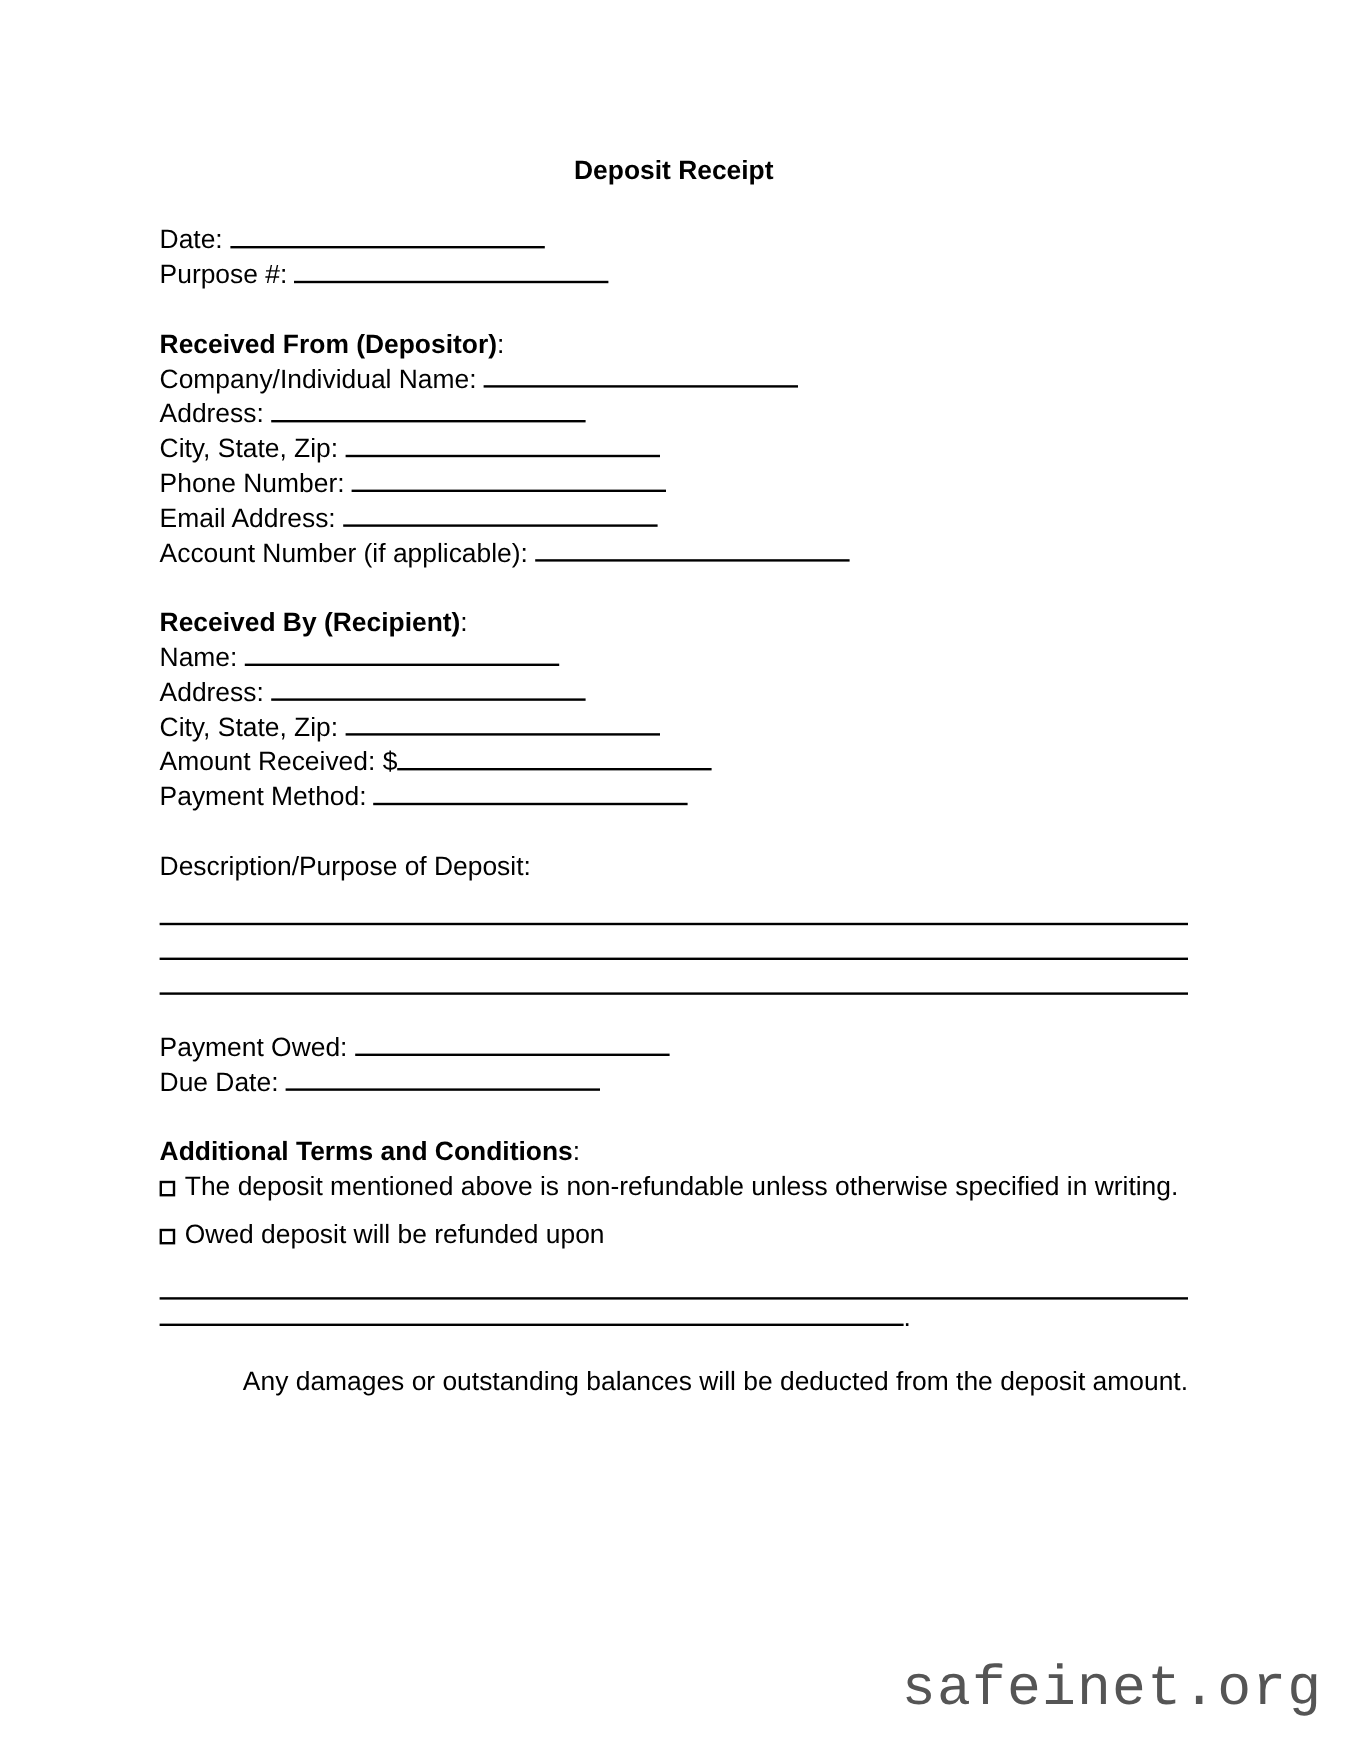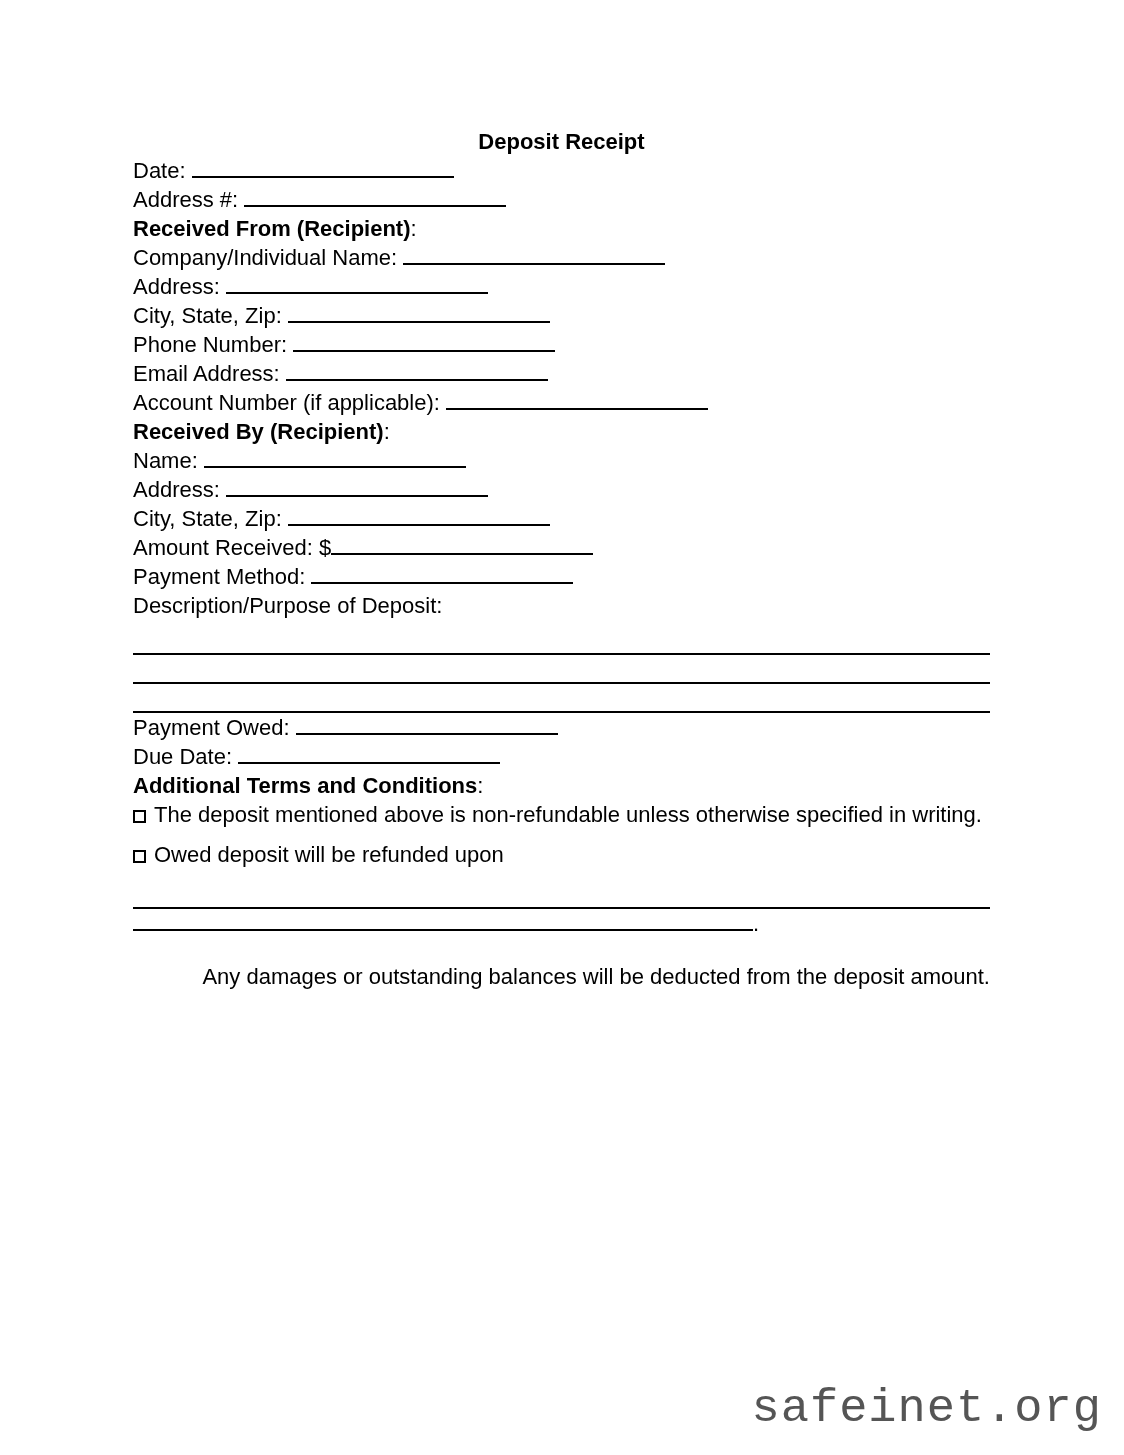--- a/index.html
+++ b/index.html
@@ -22,21 +22,21 @@
     width: 857px;
     padding-top: 127px;
   }
   .doc-title {
     font-size: 22px;
     font-weight: bold;
     text-align: center;
     line-height: 29px;
   }
   .row { white-space: nowrap; }
-  .gap { }
+  .gap { margin-top: 29px; }
   .heading { font-weight: bold; }
   .heading .colon { font-weight: normal; }
   .blank {
     display: inline-block;
     width: 262px;
     height: 22px;
     border-bottom: 2px solid #000000;
     margin-left: 6px;
   }
   .blank.no-gap { margin-left: 0; }
@@ -73,25 +73,25 @@
 
 <div class="page">
   <div class="content">
 
     <div class="doc-title">Deposit Receipt</div>
 
     <div class="row gap">
       <span>Date:</span><span class="blank"></span>
     </div>
     <div class="row">
-      <span>Address #:</span><span class="blank"></span>
+      <span>Purpose #:</span><span class="blank"></span>
     </div>
 
     <div class="row gap heading">
-      <span>Received From (Recipient)</span><span class="colon">:</span>
+      <span>Received From (Depositor)</span><span class="colon">:</span>
     </div>
     <div class="row">
       <span>Company/Individual Name:</span><span class="blank"></span>
     </div>
     <div class="row">
       <span>Address:</span><span class="blank"></span>
     </div>
     <div class="row">
       <span>City, State, Zip:</span><span class="blank"></span>
     </div>

